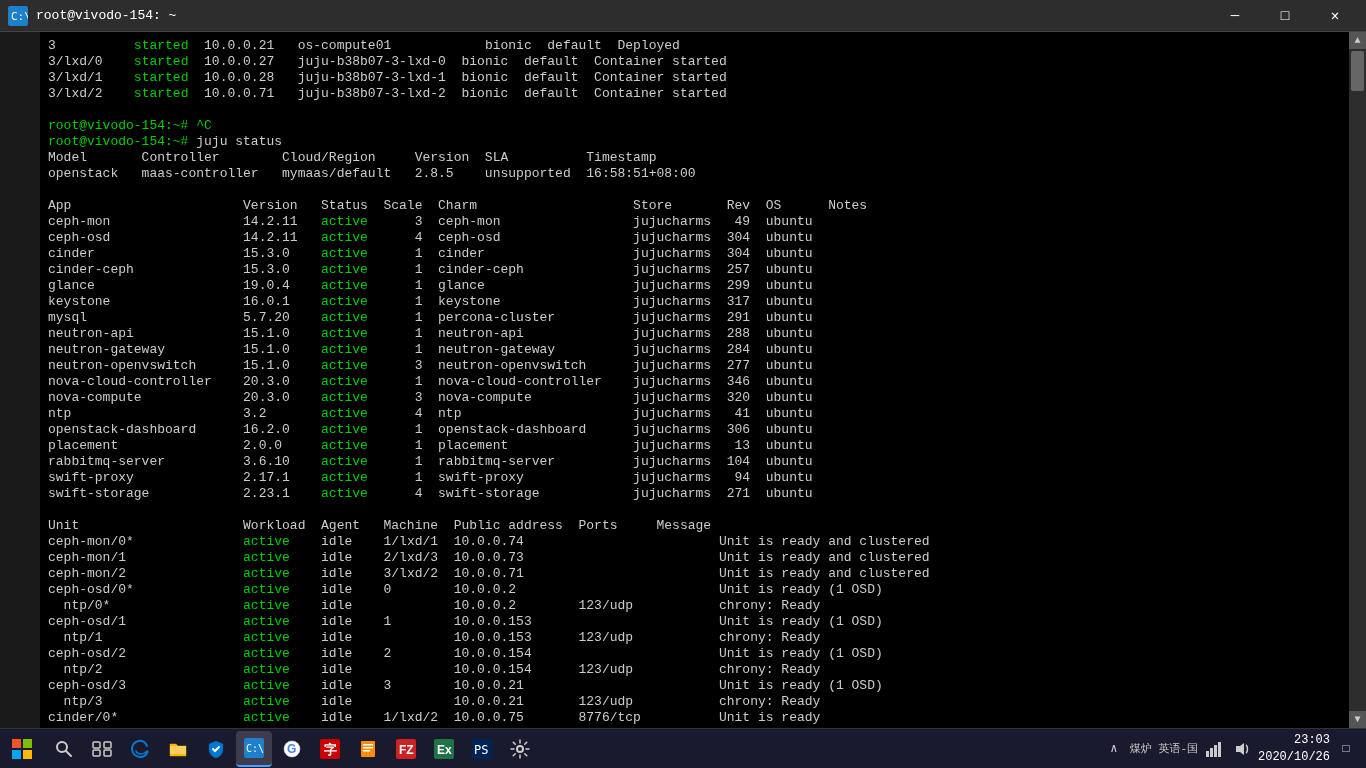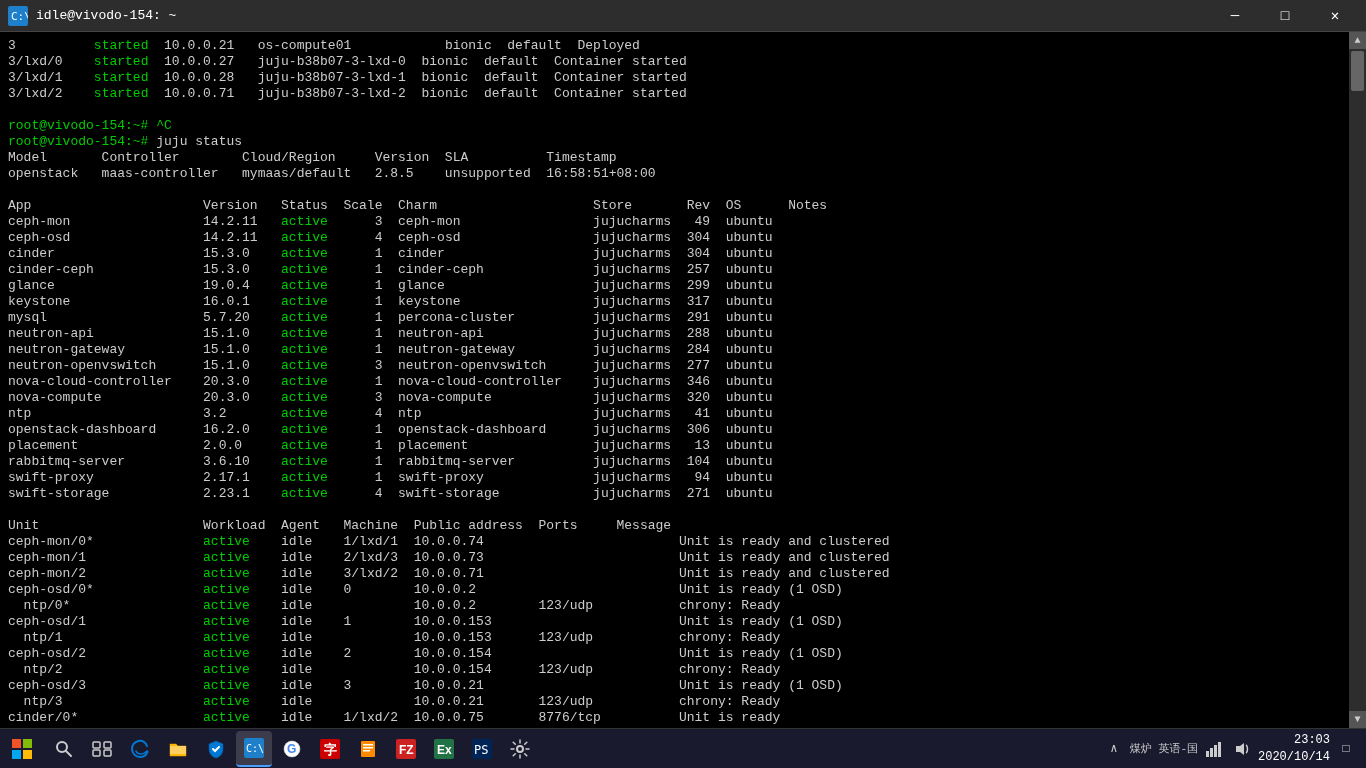--- a/index.html
+++ b/index.html
@@ -45,20 +45,21 @@
       font-size: 14px;
       cursor: pointer;
       background: transparent;
     }
 
     
     .window-outer {
       display: flex;
       width: 100%;
       height: calc(768px - 32px - 40px);
+      padding-left: 40px;
     }
 
     
     .terminal {
       flex: 1;
       background: #000;
       color: #ccc;
       font-size: 13px;
       line-height: 16px;
       padding: 6px 8px;
@@ -174,21 +175,21 @@
 
 <div class="titlebar">
   <div class="titlebar-left">
     <div class="titlebar-icon" style="width:20px;height:20px;background:transparent;display:flex;align-items:center;justify-content:center;">
 
       <svg width="20" height="20" viewBox="0 0 20 20">
         <rect width="20" height="20" rx="2" fill="#1e7fcb"></rect>
         <text x="3" y="14" font-size="11" fill="white" font-family="monospace">C:\</text>
       </svg>
     </div>
-    <span class="titlebar-title">idle@vivodo-154: ~</span>
+    <span class="titlebar-title">root@vivodo-154: ~</span>
   </div>
   <div class="titlebar-controls">
     <div class="titlebar-btn">─</div>
     <div class="titlebar-btn">□</div>
     <div class="titlebar-btn close">✕</div>
   </div>
 </div>
 
 <div class="window-outer">
   <div class="terminal" id="terminal-output"><div><span style="color: rgb(204, 204, 204);">3          </span><span style="color: rgb(0, 204, 0);">started</span><span style="color: rgb(204, 204, 204);">  10.0.0.21   os-compute01            bionic  default  Deployed</span></div><div><span style="color: rgb(204, 204, 204);">3/lxd/0    </span><span style="color: rgb(0, 204, 0);">started</span><span style="color: rgb(204, 204, 204);">  10.0.0.27   juju-b38b07-3-lxd-0  bionic  default  Container started</span></div><div><span style="color: rgb(204, 204, 204);">3/lxd/1    </span><span style="color: rgb(0, 204, 0);">started</span><span style="color: rgb(204, 204, 204);">  10.0.0.28   juju-b38b07-3-lxd-1  bionic  default  Container started</span></div><div><span style="color: rgb(204, 204, 204);">3/lxd/2    </span><span style="color: rgb(0, 204, 0);">started</span><span style="color: rgb(204, 204, 204);">  10.0.0.71   juju-b38b07-3-lxd-2  bionic  default  Container started</span></div><div>&nbsp;</div><div><span style="color: rgb(0, 204, 0);">root@vivodo-154:~# ^C</span></div><div><span style="color: rgb(0, 204, 0);">root@vivodo-154:~# </span><span style="color: rgb(204, 204, 204);">juju status</span></div><div><span style="color: rgb(204, 204, 204);">Model       Controller        Cloud/Region     Version  SLA          Timestamp</span></div><div><span style="color: rgb(204, 204, 204);">openstack   maas-controller   mymaas/default   2.8.5    unsupported  16:58:51+08:00</span></div><div>&nbsp;</div><div><span style="color: rgb(204, 204, 204);">App                      Version   Status  Scale  Charm                    Store       Rev  OS      Notes</span></div><div><span style="color: rgb(204, 204, 204);">ceph-mon                 14.2.11   </span><span style="color: rgb(0, 204, 0);">active</span><span style="color: rgb(204, 204, 204);">      3  ceph-mon                 jujucharms   49  ubuntu</span></div><div><span style="color: rgb(204, 204, 204);">ceph-osd                 14.2.11   </span><span style="color: rgb(0, 204, 0);">active</span><span style="color: rgb(204, 204, 204);">      4  ceph-osd                 jujucharms  304  ubuntu</span></div><div><span style="color: rgb(204, 204, 204);">cinder                   15.3.0    </span><span style="color: rgb(0, 204, 0);">active</span><span style="color: rgb(204, 204, 204);">      1  cinder                   jujucharms  304  ubuntu</span></div><div><span style="color: rgb(204, 204, 204);">cinder-ceph              15.3.0    </span><span style="color: rgb(0, 204, 0);">active</span><span style="color: rgb(204, 204, 204);">      1  cinder-ceph              jujucharms  257  ubuntu</span></div><div><span style="color: rgb(204, 204, 204);">glance                   19.0.4    </span><span style="color: rgb(0, 204, 0);">active</span><span style="color: rgb(204, 204, 204);">      1  glance                   jujucharms  299  ubuntu</span></div><div><span style="color: rgb(204, 204, 204);">keystone                 16.0.1    </span><span style="color: rgb(0, 204, 0);">active</span><span style="color: rgb(204, 204, 204);">      1  keystone                 jujucharms  317  ubuntu</span></div><div><span style="color: rgb(204, 204, 204);">mysql                    5.7.20    </span><span style="color: rgb(0, 204, 0);">active</span><span style="color: rgb(204, 204, 204);">      1  percona-cluster          jujucharms  291  ubuntu</span></div><div><span style="color: rgb(204, 204, 204);">neutron-api              15.1.0    </span><span style="color: rgb(0, 204, 0);">active</span><span style="color: rgb(204, 204, 204);">      1  neutron-api              jujucharms  288  ubuntu</span></div><div><span style="color: rgb(204, 204, 204);">neutron-gateway          15.1.0    </span><span style="color: rgb(0, 204, 0);">active</span><span style="color: rgb(204, 204, 204);">      1  neutron-gateway          jujucharms  284  ubuntu</span></div><div><span style="color: rgb(204, 204, 204);">neutron-openvswitch      15.1.0    </span><span style="color: rgb(0, 204, 0);">active</span><span style="color: rgb(204, 204, 204);">      3  neutron-openvswitch      jujucharms  277  ubuntu</span></div><div><span style="color: rgb(204, 204, 204);">nova-cloud-controller    20.3.0    </span><span style="color: rgb(0, 204, 0);">active</span><span style="color: rgb(204, 204, 204);">      1  nova-cloud-controller    jujucharms  346  ubuntu</span></div><div><span style="color: rgb(204, 204, 204);">nova-compute             20.3.0    </span><span style="color: rgb(0, 204, 0);">active</span><span style="color: rgb(204, 204, 204);">      3  nova-compute             jujucharms  320  ubuntu</span></div><div><span style="color: rgb(204, 204, 204);">ntp                      3.2       </span><span style="color: rgb(0, 204, 0);">active</span><span style="color: rgb(204, 204, 204);">      4  ntp                      jujucharms   41  ubuntu</span></div><div><span style="color: rgb(204, 204, 204);">openstack-dashboard      16.2.0    </span><span style="color: rgb(0, 204, 0);">active</span><span style="color: rgb(204, 204, 204);">      1  openstack-dashboard      jujucharms  306  ubuntu</span></div><div><span style="color: rgb(204, 204, 204);">placement                2.0.0     </span><span style="color: rgb(0, 204, 0);">active</span><span style="color: rgb(204, 204, 204);">      1  placement                jujucharms   13  ubuntu</span></div><div><span style="color: rgb(204, 204, 204);">rabbitmq-server          3.6.10    </span><span style="color: rgb(0, 204, 0);">active</span><span style="color: rgb(204, 204, 204);">      1  rabbitmq-server          jujucharms  104  ubuntu</span></div><div><span style="color: rgb(204, 204, 204);">swift-proxy              2.17.1    </span><span style="color: rgb(0, 204, 0);">active</span><span style="color: rgb(204, 204, 204);">      1  swift-proxy              jujucharms   94  ubuntu</span></div><div><span style="color: rgb(204, 204, 204);">swift-storage            2.23.1    </span><span style="color: rgb(0, 204, 0);">active</span><span style="color: rgb(204, 204, 204);">      4  swift-storage            jujucharms  271  ubuntu</span></div><div>&nbsp;</div><div><span style="color: rgb(204, 204, 204);">Unit                     Workload  Agent   Machine  Public address  Ports     Message</span></div><div><span style="color: rgb(204, 204, 204);">ceph-mon/0*              </span><span style="color: rgb(0, 204, 0);">active</span><span style="color: rgb(204, 204, 204);">    idle    1/lxd/1  10.0.0.74                         Unit is ready and clustered</span></div><div><span style="color: rgb(204, 204, 204);">ceph-mon/1               </span><span style="color: rgb(0, 204, 0);">active</span><span style="color: rgb(204, 204, 204);">    idle    2/lxd/3  10.0.0.73                         Unit is ready and clustered</span></div><div><span style="color: rgb(204, 204, 204);">ceph-mon/2               </span><span style="color: rgb(0, 204, 0);">active</span><span style="color: rgb(204, 204, 204);">    idle    3/lxd/2  10.0.0.71                         Unit is ready and clustered</span></div><div><span style="color: rgb(204, 204, 204);">ceph-osd/0*              </span><span style="color: rgb(0, 204, 0);">active</span><span style="color: rgb(204, 204, 204);">    idle    0        10.0.0.2                          Unit is ready (1 OSD)</span></div><div><span style="color: rgb(204, 204, 204);">  ntp/0*                 </span><span style="color: rgb(0, 204, 0);">active</span><span style="color: rgb(204, 204, 204);">    idle             10.0.0.2        123/udp           chrony: Ready</span></div><div><span style="color: rgb(204, 204, 204);">ceph-osd/1               </span><span style="color: rgb(0, 204, 0);">active</span><span style="color: rgb(204, 204, 204);">    idle    1        10.0.0.153                        Unit is ready (1 OSD)</span></div><div><span style="color: rgb(204, 204, 204);">  ntp/1                  </span><span style="color: rgb(0, 204, 0);">active</span><span style="color: rgb(204, 204, 204);">    idle             10.0.0.153      123/udp           chrony: Ready</span></div><div><span style="color: rgb(204, 204, 204);">ceph-osd/2               </span><span style="color: rgb(0, 204, 0);">active</span><span style="color: rgb(204, 204, 204);">    idle    2        10.0.0.154                        Unit is ready (1 OSD)</span></div><div><span style="color: rgb(204, 204, 204);">  ntp/2                  </span><span style="color: rgb(0, 204, 0);">active</span><span style="color: rgb(204, 204, 204);">    idle             10.0.0.154      123/udp           chrony: Ready</span></div><div><span style="color: rgb(204, 204, 204);">ceph-osd/3               </span><span style="color: rgb(0, 204, 0);">active</span><span style="color: rgb(204, 204, 204);">    idle    3        10.0.0.21                         Unit is ready (1 OSD)</span></div><div><span style="color: rgb(204, 204, 204);">  ntp/3                  </span><span style="color: rgb(0, 204, 0);">active</span><span style="color: rgb(204, 204, 204);">    idle             10.0.0.21       123/udp           chrony: Ready</span></div><div><span style="color: rgb(204, 204, 204);">cinder/0*                </span><span style="color: rgb(0, 204, 0);">active</span><span style="color: rgb(204, 204, 204);">    idle    1/lxd/2  10.0.0.75       8776/tcp          Unit is ready</span></div></div>
@@ -322,17 +323,17 @@
       </svg>
     </div>
     <div class="tray-icon">
       <svg width="16" height="16" viewBox="0 0 16 16">
         <path d="M2 5h4l4-3v12l-4-3H2z" fill="#ccc"></path>
         <path d="M12 4c2 1 2 7 0 8" stroke="#ccc" stroke-width="1.5" fill="none"></path>
       </svg>
     </div>
     <div class="tray-clock">
       <div>23:03</div>
-      <div>2020/10/14</div>
+      <div>2020/10/26</div>
     </div>
     <div class="tray-icon">□</div>
   </div>
 </div>
 
 </body></html>

